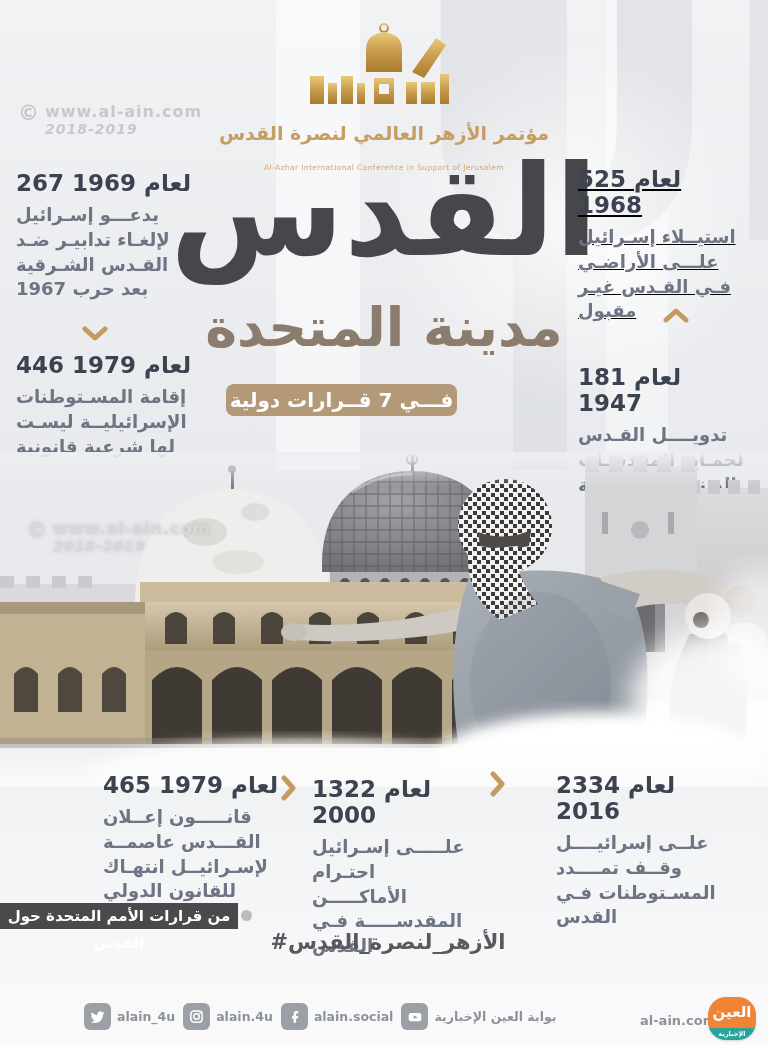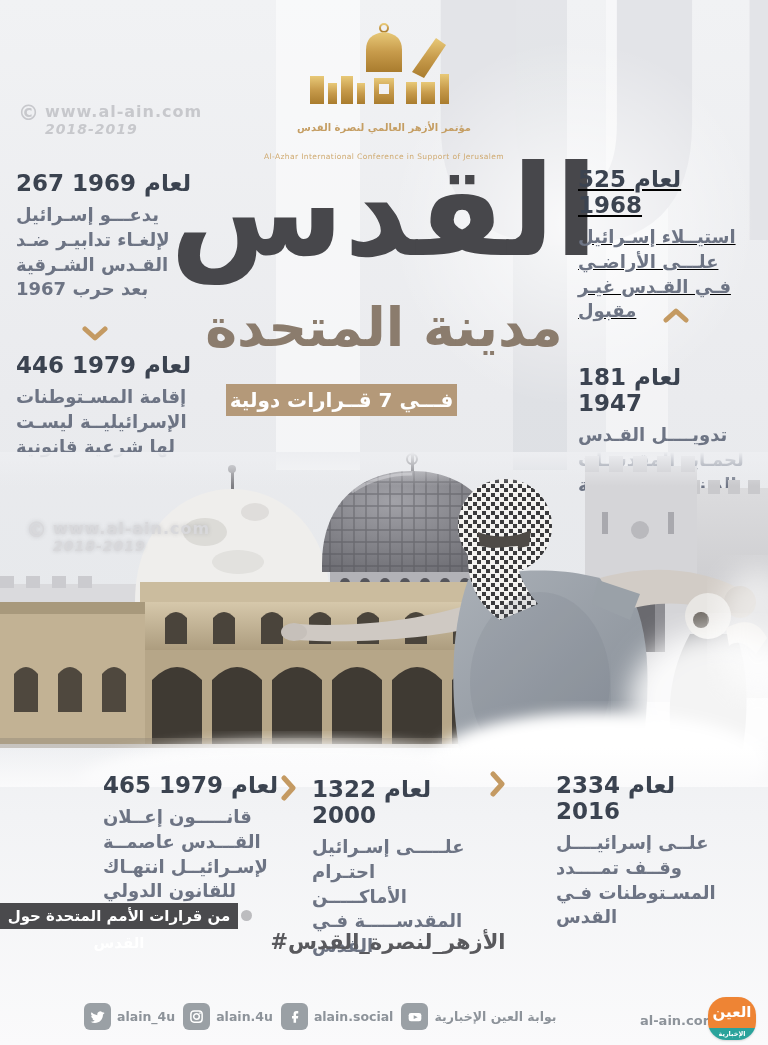--- a/index.html
+++ b/index.html
@@ -20,28 +20,28 @@
     background:radial-gradient(circle,rgba(255,255,255,.8),rgba(255,255,255,0) 70%);}
   
   .wm{display:flex;align-items:flex-start;gap:6px;font-weight:bold;}
   .wm .sym{font-size:21px;line-height:1;}
   .wm .l1{font-size:16px;line-height:1.1;letter-spacing:1px;}
   .wm .l2{font-size:14px;line-height:1.2;letter-spacing:1px;font-style:italic;}
   .wm.top{left:18px;top:103px;color:#c7c8cc;}
   .wm.mid{left:26px;top:520px;color:#d8d8db;text-shadow:0 0 4px rgba(90,90,95,.25);}
   
   .logo{left:0;right:0;top:20px;text-align:center;}
-  .logo-ar{color:#c59e63;font-size:10px;font-weight:bold;direction:rtl;margin-top:2px;}
+  .logo-ar{color:#c59e63;font-size:19px;font-weight:bold;direction:rtl;margin-top:2px;}
   .logo-en{color:#cfa96f;font-size:7.5px;letter-spacing:.4px;margin-top:19px;}
   
   .t-main{left:0;right:0;top:140px;text-align:center;direction:rtl;
     font-size:126px;font-weight:bold;color:#47474b;line-height:1.15;}
   .t-sub{left:0;right:0;top:296px;text-align:center;direction:rtl;
     font-size:54px;font-weight:bold;color:#8b7c6d;}
-  .badge{left:226px;top:384px;width:231px;height:32px;border-radius:0;
+  .badge{left:226px;top:384px;width:231px;height:32px;border-radius:8px;
     background:#b49979;color:#ffffff;font-size:20px;font-weight:bold;
     text-align:center;line-height:33px;direction:rtl;}
   
   .res{text-align:left;}
   .res-title{font-size:23px;font-weight:bold;color:#3b4350;direction:ltr;}
   .res-body{font-size:18px;font-weight:bold;color:#6d7484;direction:rtl;
     white-space:pre-line;line-height:1.38;margin-top:7px;}
   #res-lt{left:16px;top:170px;width:180px;}
   #res-lb{left:16px;top:352px;width:180px;}
   #res-rt{left:578px;top:166px;width:168px;text-decoration:underline;}

